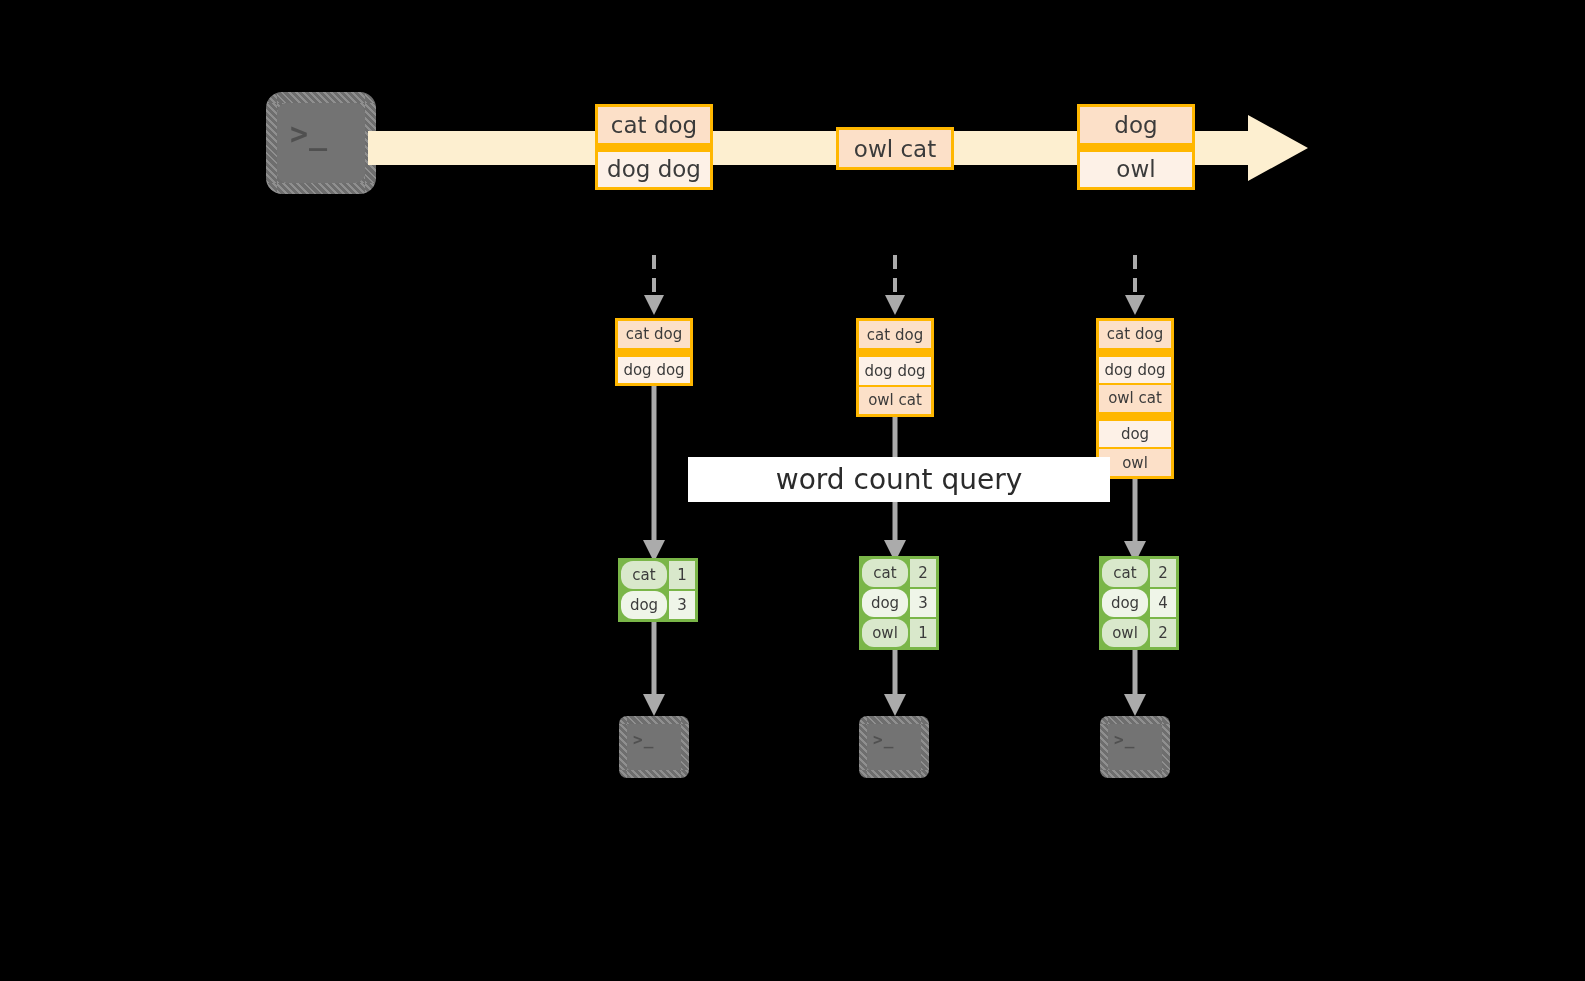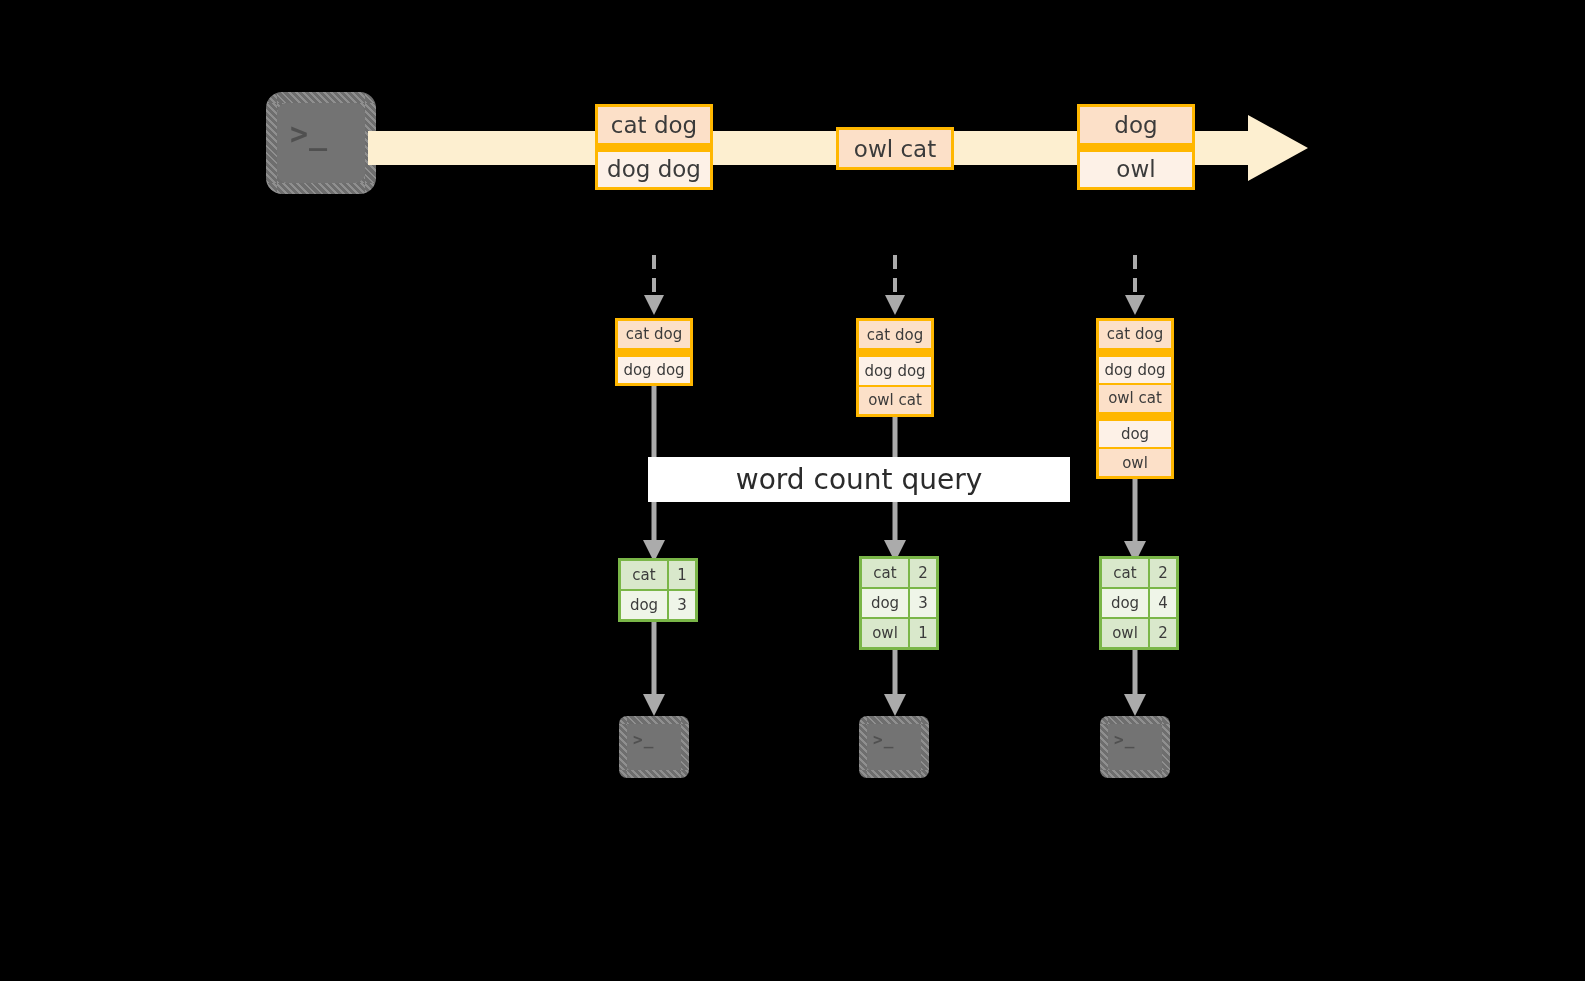--- a/index.html
+++ b/index.html
@@ -119,35 +119,35 @@
   }
   .cnt-cell {
     box-sizing: border-box;
     display: flex;
     align-items: center;
     justify-content: center;
     color: #3b3b3b;
     font-size: 15px;
     white-space: nowrap;
   }
-  .cnt-cell.word { width: 46px; }
+  .cnt-cell.word { width: 46px; border-radius: 12px; }
   .cnt-cell.num  { width: 26px; }
   .cnt-row.shade-a .cnt-cell { background: #D9E8CB; }
   .cnt-row.shade-b .cnt-cell { background: #EFF5E8; }
 
   
   .conn {
     position: absolute;
   }
   .conn svg { display: block; }
 
   
   .query-label {
     position: absolute;
-    left: 648px;
+    left: 688px;
     top: 457px;
     width: 422px;
     height: 45px;
     background: #FFFFFF;
     display: flex;
     align-items: center;
     justify-content: center;
   }
   .query-label span {
     color: #2b2b2b;

